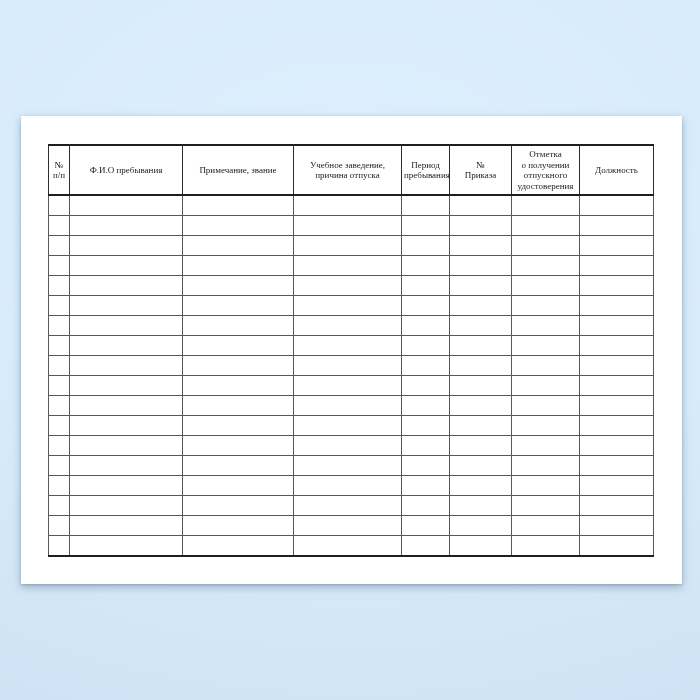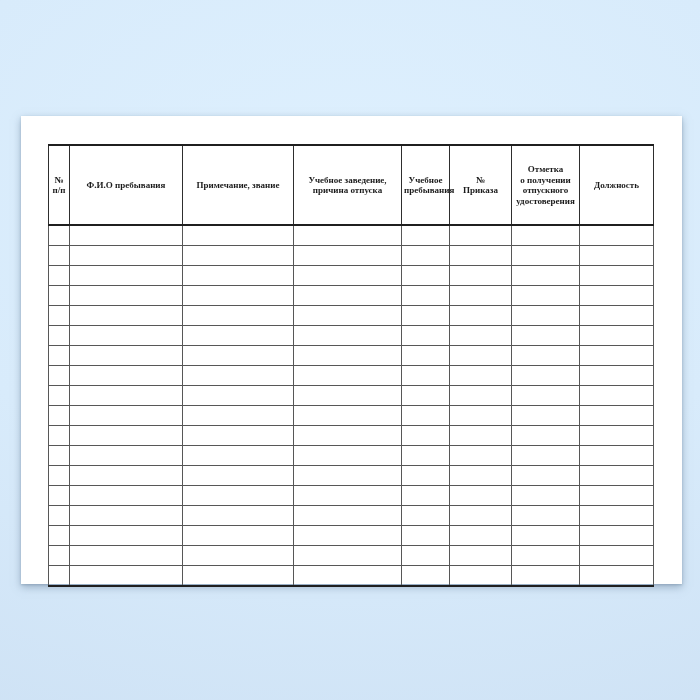--- a/index.html
+++ b/index.html
@@ -38,24 +38,24 @@
   }
   table.log-table {
     border: 1.5px solid #1f1f1f;
     border-top-width: 2.5px;
     border-bottom-width: 2px;
   }
   table.log-table th {
     border: 1px solid #2e2e2e;
     border-bottom: 2px solid #1f1f1f;
     height: 48px;
-    padding: 15px 2px;
+    padding: 0 2px;
     font-size: 9px;
     line-height: 10.5px;
-    font-weight: bold;
+    font-weight: normal;
     color: #1b1b1b;
     text-align: center;
     vertical-align: middle;
     white-space: pre-line;
   }
   table.log-table td {
     border: 1px solid #575757;
     height: 19px;
     padding: 0;
   }
@@ -77,21 +77,21 @@
         <col style="width:74px">
       </colgroup>
       <thead>
         <tr>
           <th>№
 п/п</th>
           <th>Ф.И.О пребывания</th>
           <th>Примечание, звание</th>
           <th>Учебное заведение,
 причина отпуска</th>
-          <th>Учебное
+          <th>Период
 пребывания</th>
           <th>№
 Приказа</th>
           <th>Отметка
 о получении
 отпускного
 удостоверения</th>
           <th>Должность</th>
         </tr>
       </thead>

